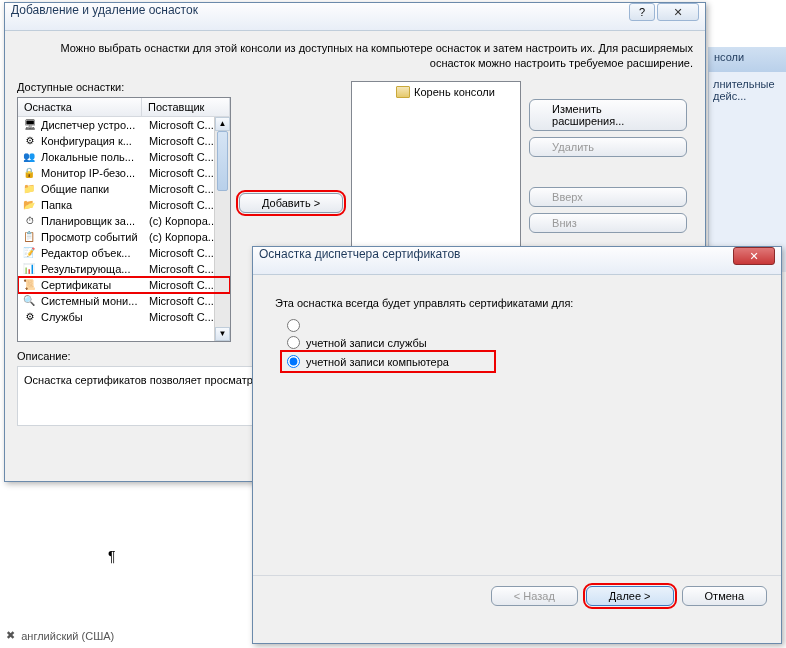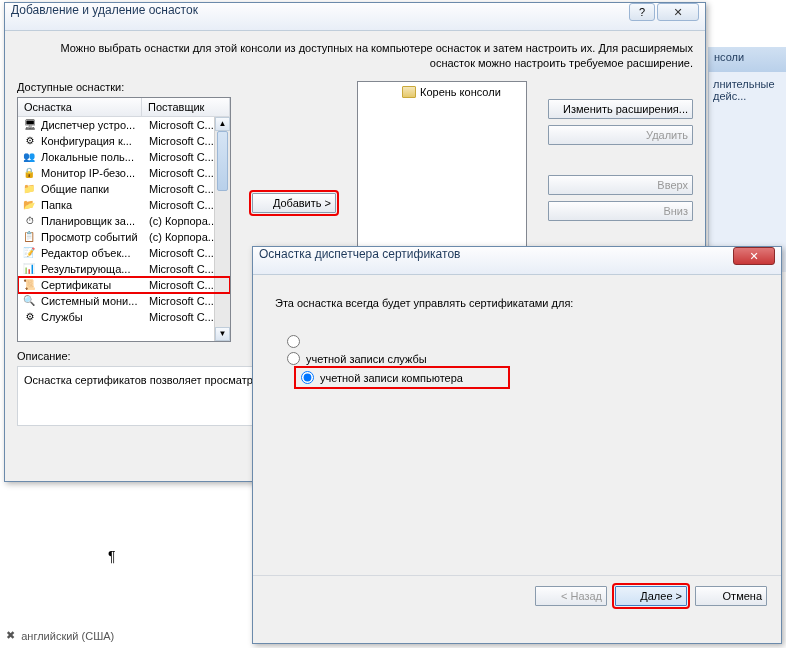--- a/index.html
+++ b/index.html
@@ -17,25 +17,25 @@
 .listhead div { padding: 3px 6px; border-right: 1px solid #d5d9df; }
 .listbody { overflow-y: auto; height: 225px; }
 .row { display: flex; align-items: center; padding: 1px 4px; height: 16px; }
 .row .icon { width: 16px; height: 14px; margin-right: 3px; display: inline-flex; align-items: center; justify-content: center; font-size: 10px; }
 .row .c1 { width: 108px; white-space: nowrap; overflow: hidden; text-overflow: ellipsis; }
 .row .c2 { flex: 1; white-space: nowrap; overflow: hidden; text-overflow: ellipsis; }
 .row.highlight-red { outline: 2px solid #e00; outline-offset: -1px; z-index: 2; position: relative; }
 .tree { background: #fff; border: 1px solid #828790; width: 170px; height: 245px; padding: 4px; }
 .tree-item { display: flex; align-items: flex-end; gap: 4px; padding-left: 40px; }
 .folder-icon { width: 14px; height: 12px; background: linear-gradient(#f5e6b8,#e6c96b); border: 1px solid #c9a83a; border-radius: 1px; display: inline-block; }
-.btn { background: linear-gradient(#fdfdfe,#e6eaf0); border: 1px solid #8a9bad; border-radius: 1px; padding: 3px 4px; font-size: 11px; min-width: 72px; cursor: pointer; text-align: right; }
+.btn { background: linear-gradient(#fdfdfe,#e6eaf0); border: 1px solid #8a9bad; border-radius: 6px; padding: 3px 22px; font-size: 11px; min-width: 72px; cursor: pointer; text-align: left; }
 .btn:disabled, .btn.disabled { color: #999; }
 .btn-col { display: flex; flex-direction: column; gap: 6px; width: 158px; }
 .btn-col .btn { width: 100%; }
-.addremove-layout { display: flex; gap: 21px; align-items: flex-start; }
+.addremove-layout { display: flex; gap: 8px; align-items: flex-start; }
 .middle-col { display: flex; flex-direction: column; justify-content: center; height: 245px; }
 .desc-box { border: 1px solid #d0d5db; background: #fff; height: 60px; padding: 6px; margin-top: 4px; font-size: 11px; line-height: 1.3; }
 .red-outline { outline: 2px solid #e00; outline-offset: 1px; }
 .sidebar-hint { position: absolute; right: 0; top: 72px; width: 78px; background: #e8eff9; border-left: 1px solid #c5d3e4; height: 200px; padding: 6px 4px; font-size: 11px; color: #1e395b; }
 .sidebar-head { position: absolute; right: 0; top: 47px; width: 78px; background: linear-gradient(#d0e0f2,#b9d0ea); height: 26px; padding: 4px 6px; font-size: 11px; color: #1e395b; border-bottom: 1px solid #a8bdd6; }
 .status { position: absolute; left: 6px; bottom: 6px; display: flex; align-items: center; gap: 6px; font-size: 11px; color: #555; }
 .pilcrow { position: absolute; left: 108px; top: 548px; font-size: 14px; color: #000; }
 .radio-row { display: flex; align-items: center; gap: 6px; margin: 4px 0 4px 12px; }
 input[type=radio] { margin: 0; }
 .wizard-body { padding: 22px 22px 12px 22px; height: 300px; }
@@ -175,29 +175,29 @@
 служб или компьютеров.</div>
   </div>
 </div>
 
 <div class="dialog" style="left:252px; top:246px; width:530px; height:398px;">
   <div class="titlebar">
     <div class="titlebar-text">Оснастка диспетчера сертификатов</div>
     <div class="close-btn">✕</div>
   </div>
   <div class="wizard-body">
-    <div style="margin-bottom:26px">Эта оснастка всегда будет управлять сертификатами для:</div>
+    <div style="margin-bottom:10px">Эта оснастка всегда будет управлять сертификатами для:</div>
     <label class="radio-row">
       <input type="radio" name="acct" style="">
     </label>
     <label class="radio-row">
       <input type="radio" name="acct" style="">
       <span>учетной записи службы</span>
     </label>
-    <label class="radio-row red-outline" style="width:210px;padding:2px 4px;margin-left:22px">
+    <label class="radio-row red-outline" style="width:210px;padding:2px 4px;margin-left:8px">
       <input type="radio" name="acct" checked="" style="">
       <span>учетной записи компьютера</span>
     </label>
   </div>
   <div class="wizard-footer">
     <button class="btn disabled">&lt; Назад</button>
     <button class="btn red-outline" style="border-color:#3e7ac0;background:linear-gradient(#eaf2fb,#cfe2f6)">Далее &gt;</button>
     <button class="btn">Отмена</button>
   </div>
 </div>

